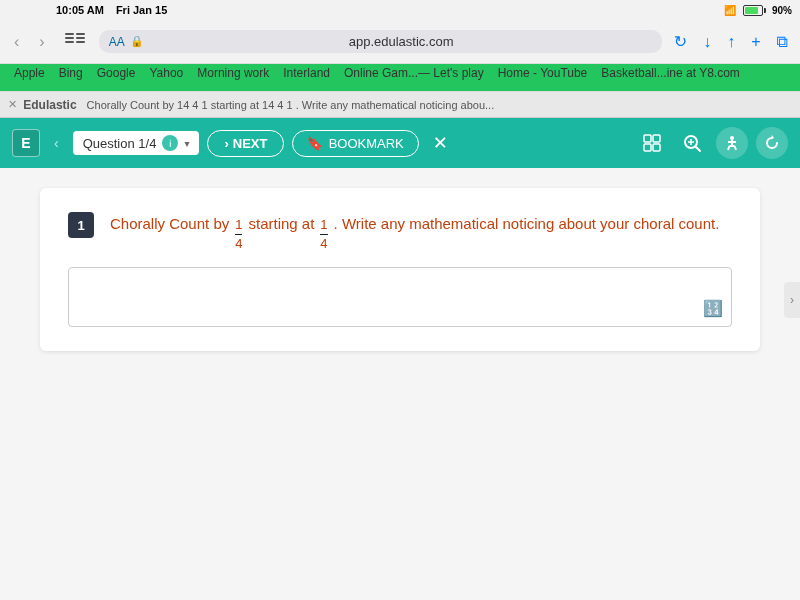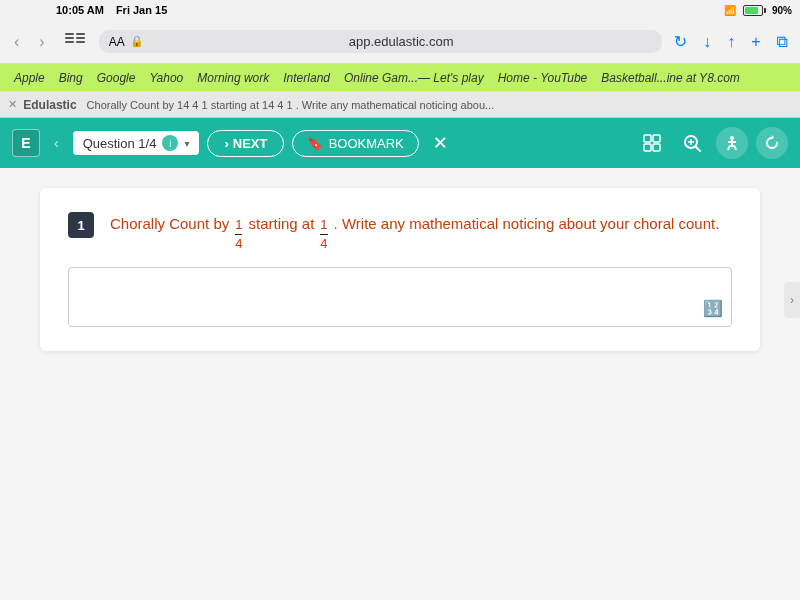--- a/index.html
+++ b/index.html
@@ -27,24 +27,23 @@
     .address-bar {
       flex: 1; display: flex; align-items: center; background: #e4e4e8; border-radius: 10px;
       padding: 4px 10px; gap: 6px; font-size: 13px; color: #333;
     }
     .address-bar .lock-icon { color: #555; font-size: 11px; }
     .address-bar .url-text { flex: 1; text-align: center; color: #333; font-size: 13px; }
     .toolbar-icon-btn { background: none; border: none; cursor: pointer; color: #007aff; font-size: 16px; padding: 2px 4px; }
 
     
     .bookmarks-bar {
-      background: #bef264; height: 28px; display: flex; align-items: center;
+      background: #22c55e; height: 28px; display: flex; align-items: flex-start;
       padding: 0 8px; gap: 2px; border-bottom: 1px solid #ddd; font-size: 12px;
       overflow: hidden;
-      font-style: italic;
     }
     .bookmark-item { padding: 2px 6px; color: #333; cursor: pointer; white-space: nowrap; border-radius: 4px; }
 
     
     .tab-bar {
       background: #e8e8e8; height: 26px; display: flex; align-items: center;
       padding: 0 8px; border-bottom: 1px solid #ccc; font-size: 12px; color: #555;
     }
     .close-tab-btn { background: none; border: none; cursor: pointer; font-size: 11px; color: #888; margin-right: 6px; }
     .tab-marquee { color: #555; font-size: 11px; }
@@ -153,21 +152,21 @@
     <svg width="20" height="14" viewBox="0 0 20 14" fill="none" xmlns="http://www.w3.org/2000/svg">
       <rect x="0" y="0" width="9" height="2" rx="1" fill="#555"></rect>
       <rect x="0" y="4" width="9" height="2" rx="1" fill="#555"></rect>
       <rect x="0" y="8" width="9" height="2" rx="1" fill="#555"></rect>
       <rect x="11" y="0" width="9" height="2" rx="1" fill="#555"></rect>
       <rect x="11" y="4" width="9" height="2" rx="1" fill="#555"></rect>
       <rect x="11" y="8" width="9" height="2" rx="1" fill="#555"></rect>
     </svg>
   </button>
   <div class="address-bar">
-    <span class="address-bar-aa" style="font-size:12px;color:#000000">AA</span>
+    <span class="address-bar-aa" style="font-size:12px;color:#0369a1">AA</span>
     <span class="lock-icon">🔒</span>
     <span class="url-text">app.edulastic.com</span>
   </div>
   <button class="toolbar-icon-btn">↻</button>
   <button class="toolbar-icon-btn">↓</button>
   <button class="toolbar-icon-btn">↑</button>
   <button class="toolbar-icon-btn">+</button>
   <button class="toolbar-icon-btn">⧉</button>
 </div>
 

